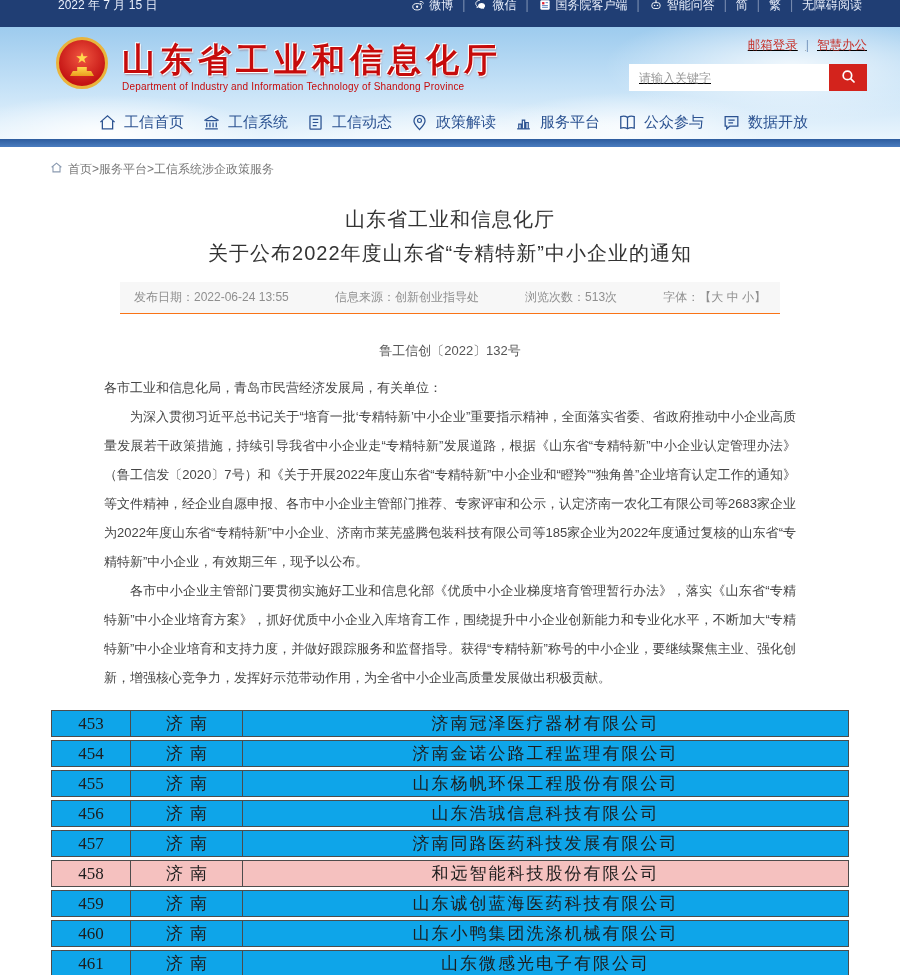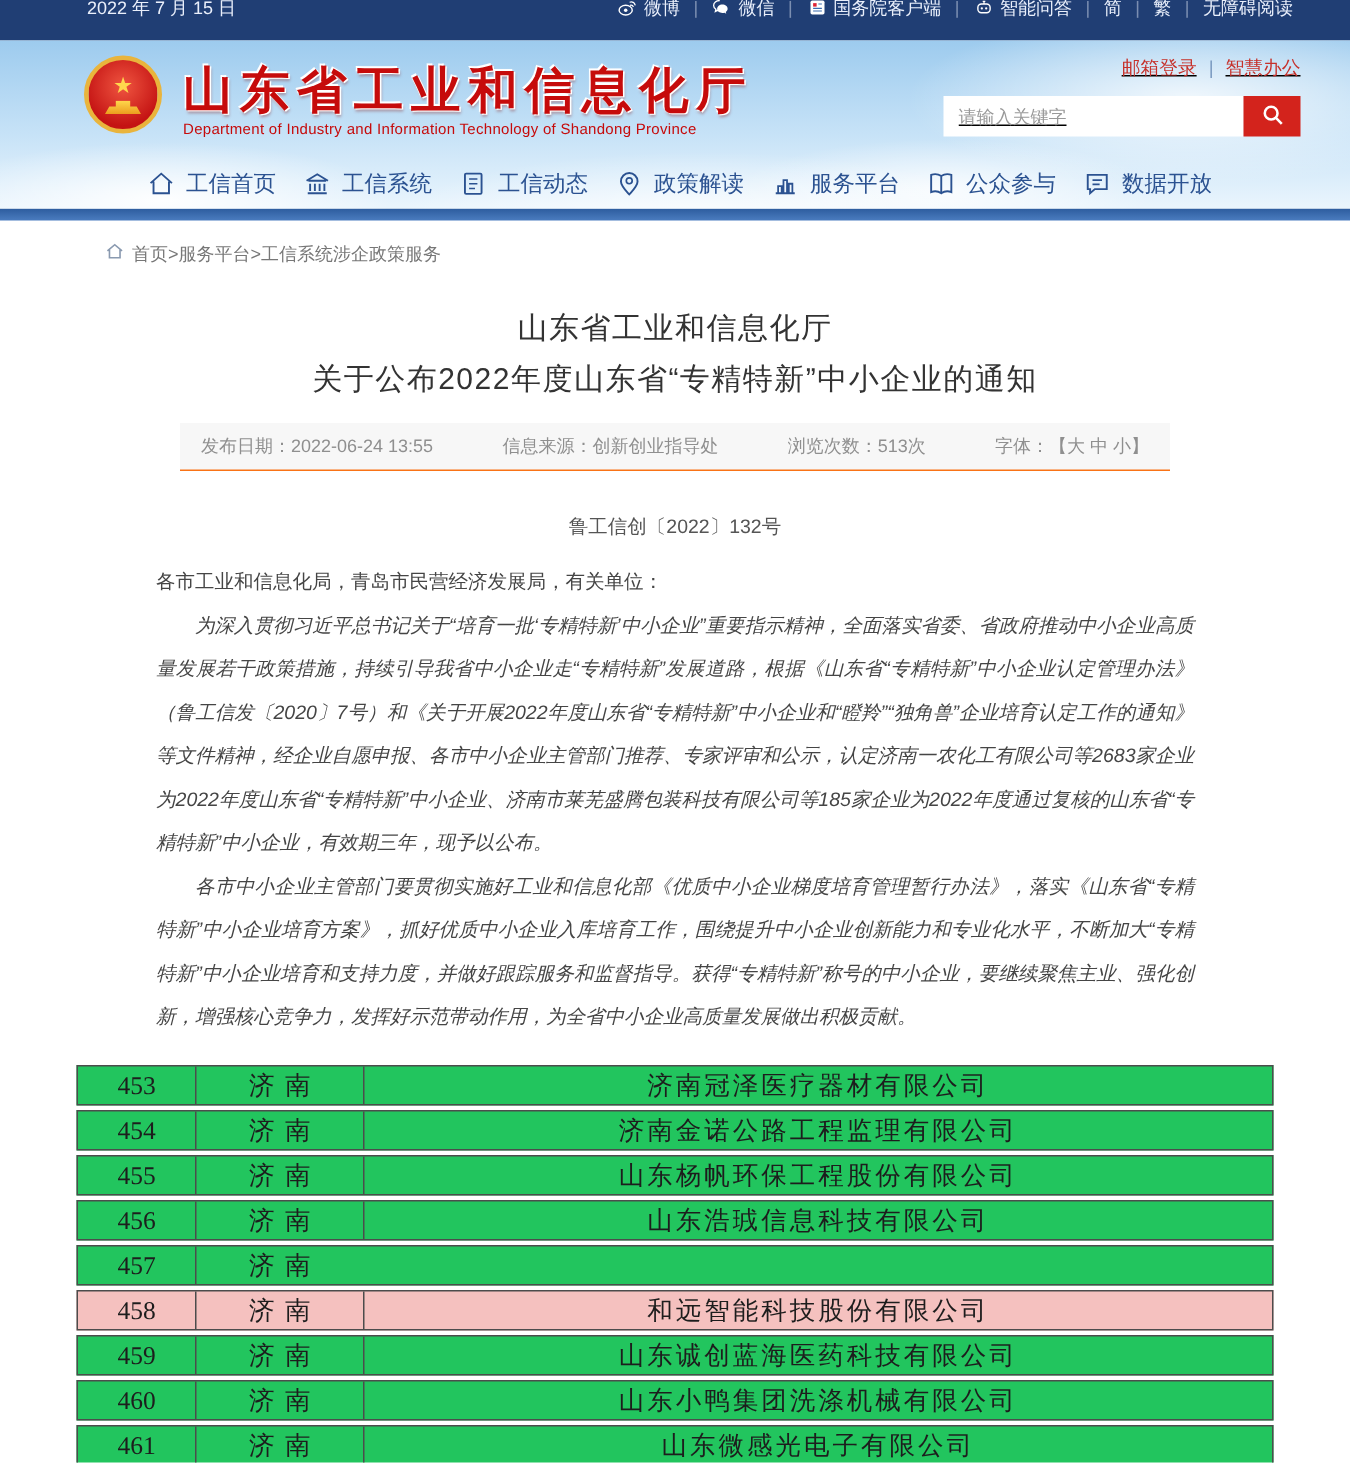--- a/index.html
+++ b/index.html
@@ -58,42 +58,42 @@
   .search-btn { width:38px; background:#d3231c; border:none; display:flex; align-items:center; justify-content:center; cursor:pointer; }
   .search-btn svg { width:17px; height:17px; }
 
   
   .nav-row { display:flex; justify-content:space-between; padding:0 92px 0 98px; height:34px; align-items:center; }
   .nav-item { display:flex; align-items:center; gap:7px; color:#2b5291; font-size:15px; cursor:pointer; white-space:nowrap; }
   .nav-item svg { width:19px; height:19px; display:block; }
   .header-bar { height:8px; background:linear-gradient(180deg,#2d5c9e,#4a7cbf); }
 
   
-  .breadcrumb { padding:14px 0 0 70px; font-size:12px; color:#777; display:flex; align-items:flex-start; gap:5px; }
+  .breadcrumb { padding:14px 0 0 50px; font-size:12px; color:#777; display:flex; align-items:flex-start; gap:5px; }
   .breadcrumb svg { width:13px; height:13px; }
   .breadcrumb span { cursor:pointer; }
 
   
   .article-title { text-align:center; margin-top:24px; font-size:20px; color:#333; line-height:34px; letter-spacing:1px; }
   .meta-bar {
     width:660px; margin:12px auto 0; background:#f7f7f7; border-bottom:1px solid #f97316;
     display:flex; justify-content:space-between; align-items:center;
     font-size:12px; color:#8f8f8f; padding:7px 14px;
   }
   .meta-item { white-space:nowrap; }
   .meta-item.font-switch { cursor:pointer; }
 
   .doc-body { width:692px; margin:22px auto 0; font-size:13px; color:#454545; line-height:29px; }
   .doc-number { text-align:center; margin-bottom:8px; color:#555; }
   .salutation { }
-  .doc-p { text-indent:2em; text-align:justify;font-style:italic; }
+  .doc-p { text-indent:2em; text-align:justify; }
 
   
   .company-table { width:798px; margin:18px auto 0; font-family:"Liberation Serif",serif; }
-  .t-row { display:flex; border:1px solid #4c4c4c; margin-bottom:3px; background:#22c55e; height:27px; }
+  .t-row { display:flex; border:1px solid #4c4c4c; margin-bottom:3px; background:#0ea5e9; height:27px; }
   .t-row.highlight { background:#f5c1bf; }
   .t-cell { display:flex; align-items:center; justify-content:center; font-size:17px; color:#1d1d1d; }
   .t-no { width:78px; }
   .t-city { width:112px; border-left:1px solid #4c4c4c; letter-spacing:7px; text-indent:7px; }
   .t-company { flex:1; border-left:1px solid #4c4c4c; letter-spacing:2px; }
 </style>
 </head>
 <body>
 
 <div class="topbar">
@@ -292,20 +292,21 @@
     <div class="t-cell t-company">山东杨帆环保工程股份有限公司</div>
   </div>
   <div class="t-row">
     <div class="t-cell t-no">456</div>
     <div class="t-cell t-city">济南</div>
     <div class="t-cell t-company">山东浩珬信息科技有限公司</div>
   </div>
   <div class="t-row">
     <div class="t-cell t-no">457</div>
     <div class="t-cell t-city">济南</div>
+    <div class="t-cell t-company">济南同路医药科技发展有限公司</div>
   </div>
   <div class="t-row highlight">
     <div class="t-cell t-no">458</div>
     <div class="t-cell t-city">济南</div>
     <div class="t-cell t-company">和远智能科技股份有限公司</div>
   </div>
   <div class="t-row">
     <div class="t-cell t-no">459</div>
     <div class="t-cell t-city">济南</div>
     <div class="t-cell t-company">山东诚创蓝海医药科技有限公司</div>

